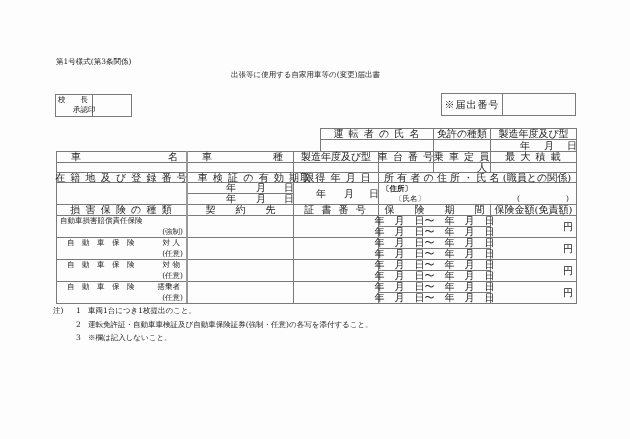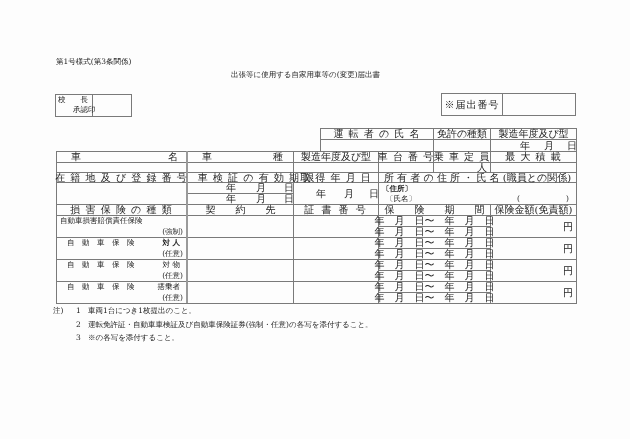--- a/index.html
+++ b/index.html
@@ -117,21 +117,21 @@
   <span style="position:absolute;left:68px;">月</span>
   <span style="position:absolute;left:96px;">日</span>
 </div>
 <div class="cell" style="left:294px;top:183px;width:84px;height:21px;">
   <span style="position:absolute;left:22px;">年</span>
   <span style="position:absolute;left:50px;">月</span>
   <span style="position:absolute;left:75px;">日</span>
 </div>
 <div class="abs" style="left:379px;top:183px;width:197px;height:21px;">
   <span class="abs t" style="left:3px;top:2px;font-weight:bold;">〔住所〕</span>
-  <span class="abs t" style="left:7px;top:12px;font-family:Liberation Serif, serif;">〔氏名〕</span>
+  <span class="abs t" style="left:16px;top:12px;font-family:Liberation Serif, serif;">〔氏名〕</span>
   <span class="abs t" style="left:138px;top:12px;">(</span>
   <span class="abs t" style="left:187px;top:12px;">)</span>
 </div>
 
 <div class="cell c" style="left:57px;top:205px;width:129px;height:10px;letter-spacing:1px;">損 害 保 険 の 種 類</div>
 <div class="cell c" style="left:188px;top:205px;width:105px;height:10px;">契　　約　　先</div>
 <div class="cell c" style="left:294px;top:205px;width:84px;height:10px;letter-spacing:2px;">証 書 番 号</div>
 <div class="cell c" style="left:379px;top:205px;width:111px;height:10px;">保　　険　　期　　間</div>
 <div class="cell c" style="left:491px;top:205px;width:85px;height:10px;">保険金額(免責額)</div>
 
@@ -142,21 +142,21 @@
 <div class="abs" style="left:188px;top:216px;width:105px;height:21px;"></div>
 <div class="abs" style="left:294px;top:216px;width:84px;height:21px;"></div>
 <div class="cell c" style="left:379px;top:216px;width:111px;height:10px;">年　月　日〜　年　月　日</div>
 <div class="cell c" style="left:379px;top:227px;width:111px;height:10px;">年　月　日〜　年　月　日</div>
 <div class="cell r" style="left:491px;top:216px;width:85px;height:21px;">
     <span>円</span>
   </div>
 
 <div class="abs" style="left:57px;top:238px;width:129px;height:21px;">
   <span class="abs t" style="left:10px;top:1px;">自　動　車　保　険</span>
-  <span class="abs t" style="right:6px;top:1px;font-weight:bold;">対 人</span>
+  <span class="abs t" style="right:6px;top:1px;">対 人</span>
   <span class="abs t" style="right:3px;top:12px;">(任意)</span>
 </div>
 <div class="abs" style="left:188px;top:238px;width:105px;height:21px;"></div>
 <div class="abs" style="left:294px;top:238px;width:84px;height:21px;"></div>
 <div class="cell c" style="left:379px;top:238px;width:111px;height:10px;">年　月　日〜　年　月　日</div>
 <div class="cell c" style="left:379px;top:249px;width:111px;height:10px;">年　月　日〜　年　月　日</div>
 <div class="cell r" style="left:491px;top:238px;width:85px;height:21px;">
     <span>円</span>
   </div>
 
@@ -185,13 +185,13 @@
 <div class="cell r" style="left:491px;top:282px;width:85px;height:21px;">
     <span>円</span>
   </div>
 
 <div class="abs t" style="left:53px;top:307px;">注)</div>
 <div class="abs t" style="left:76px;top:307px;">1</div>
 <div class="abs t" style="left:88px;top:307px;">車両1台につき1枚提出のこと。</div>
 <div class="abs t" style="left:76px;top:321px;">2</div>
 <div class="abs t" style="left:88px;top:321px;">運転免許証・自動車車検証及び自動車保険証券(強制・任意)の各写を添付すること。</div>
 <div class="abs t" style="left:76px;top:334px;">3</div>
-<div class="abs t" style="left:88px;top:334px;">※の各写を添付すること。</div>
+<div class="abs t" style="left:88px;top:334px;">※欄は記入しないこと。</div>
 
 </body></html>

